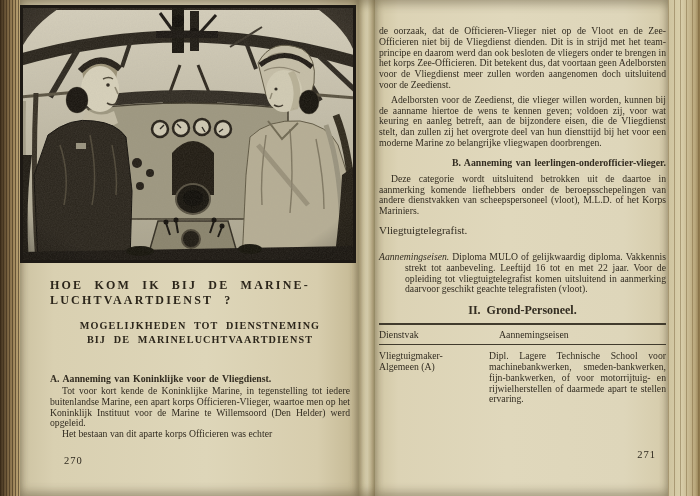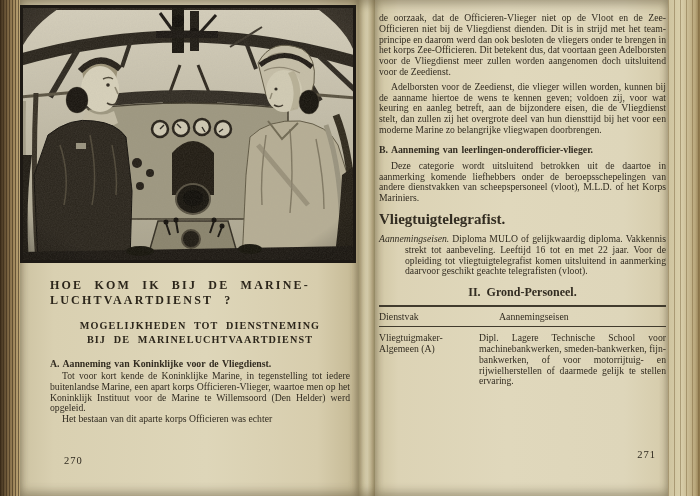--- a/index.html
+++ b/index.html
@@ -45,45 +45,45 @@
   .photo svg { display: block; width: 100%; height: 100%; }
   
   .lp-text { position: absolute; top: 278px; left: 30px; width: 300px; }
   .title {
     text-align: left; font-weight: bold; font-size: 12px; line-height: 15px;
     letter-spacing: 2.2px; word-spacing: 6px; color: #2c261b; margin-bottom: 11px;
   }
   .title span, .subtitle span { display: block; }
   .subtitle {
     text-align: center; font-weight: bold; font-size: 10.2px; line-height: 13.5px;
-    letter-spacing: 1.1px; word-spacing: 4px; color: #2c261b; margin-bottom: 12px;
+    letter-spacing: 1.1px; word-spacing: 4px; color: #2c261b; margin-bottom: 27px;
   }
   .sec-heading { text-align: center; font-weight: bold; font-size: 10px; margin-bottom: 8px; word-spacing: 3px; }
   .item-heading { font-weight: bold; font-size: 9.8px; margin-bottom: 2px; word-spacing: 1px; }
   .body-p { font-size: 9.7px; line-height: 10.8px; text-align: justify; }
   .p-indent { text-indent: 12px; }
   .pageno { position: absolute; font-size: 10.5px; letter-spacing: 1px; color: #2f2a1f; }
   .pageno-left { left: 44px; top: 455px; }
   .pageno-right { right: 12px; top: 449px; text-align: center; }
   
-  .rp-text { position: absolute; top: 13px; left: 4px; width: 287px; }
+  .rp-text { position: absolute; top: 26px; left: 4px; width: 287px; }
   .rp-text .body-p { margin-bottom: 1px; }
   .sp { margin-top: 4px; }
-  .b-heading { font-weight: bold; font-size: 9.8px; margin: 8px 0 6px; word-spacing: 1px; }
-  .tg-heading { font-weight: bold; font-size: 15px; margin: 7px 0 6px; }
+  .b-heading { font-weight: bold; font-size: 9.8px; margin: 8px 0 6px; word-spacing: 1px; text-align: right; }
+  .tg-heading { font-weight: normal; font-size: 11px; margin: 7px 0 16px; }
   .hang { padding-left: 26px; text-indent: -26px; }
   .lead-it { font-style: italic; }
   .sec2-heading { text-align: center; font-weight: bold; font-size: 12px; margin: 8px 0 5px; word-spacing: 3px; }
   .tbl { border-top: 2px solid #413b2d; }
   .tbl-head {
     display: grid; grid-template-columns: 100px 1fr; column-gap: 20px;
     font-size: 9.8px; padding: 4px 0 4px; border-bottom: 1.5px solid #413b2d;
   }
   .tbl-row {
-    display: grid; grid-template-columns: 100px 1fr; column-gap: 0;
+    display: grid; grid-template-columns: 100px 1fr; column-gap: 10px;
     font-size: 9.7px; line-height: 10.8px; padding-top: 6px;
   }
   .tbl-row .cell-eisen { text-align: justify; }
 </style>
 </head>
 <body>
 
 <div class="book">
 
   <div class="edge-left"></div>
@@ -267,21 +267,21 @@
 
       <div class="sec2-heading">II. Grond-Personeel.</div>
 
       <div class="tbl">
         <div class="tbl-head">
           <div>Dienstvak</div>
           <div>Aannemingseisen</div>
         </div>
         <div class="tbl-row">
           <div class="cell-dienstvak">Vliegtuigmaker-Algemeen (A)</div>
-          <div class="cell-eisen">Dipl. Lagere Technische School voor machinebankwerken, smeden-bankwerken, fijn-bankwerken, of voor motorrijtuig- en rijwielherstellen of daarmede gelijk te stellen ervaring.</div>
+          <div class="cell-eisen">Dipl. Lagere Technische School voor machinebankwerken, smeden-bankwerken, fijn-bankwerken, of voor motorrijtuig- en rijwielherstellen of daarmede apart te stellen ervaring.</div>
         </div>
       </div>
     </div>
 
     <div class="pageno pageno-right">271</div>
   </div>
 
   <div class="edge-right"></div>
 </div>
 

